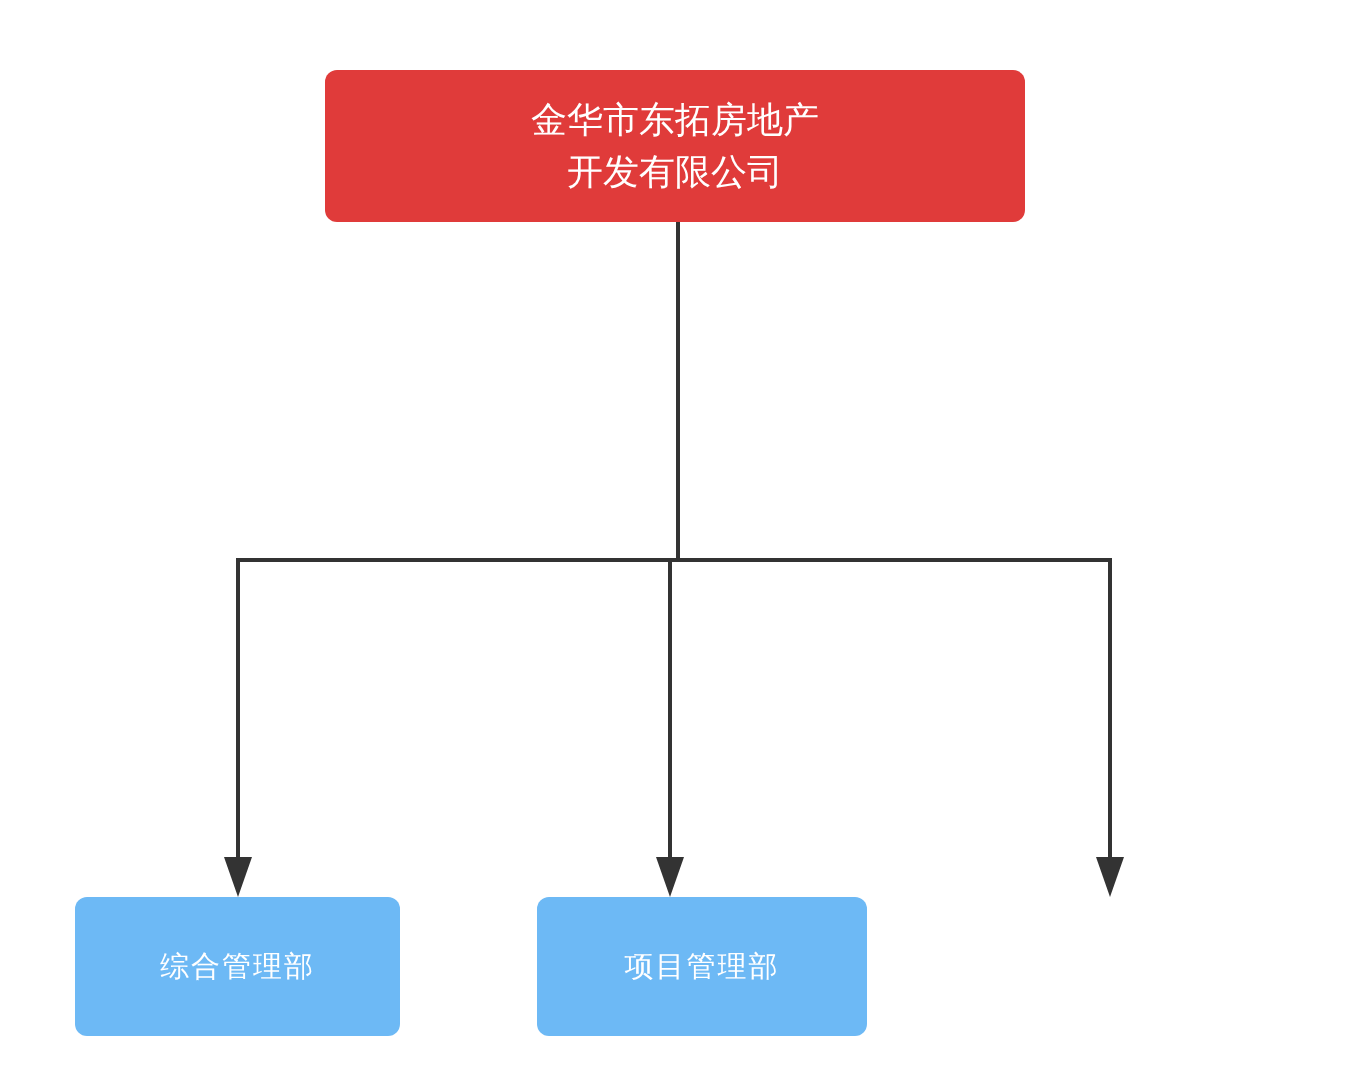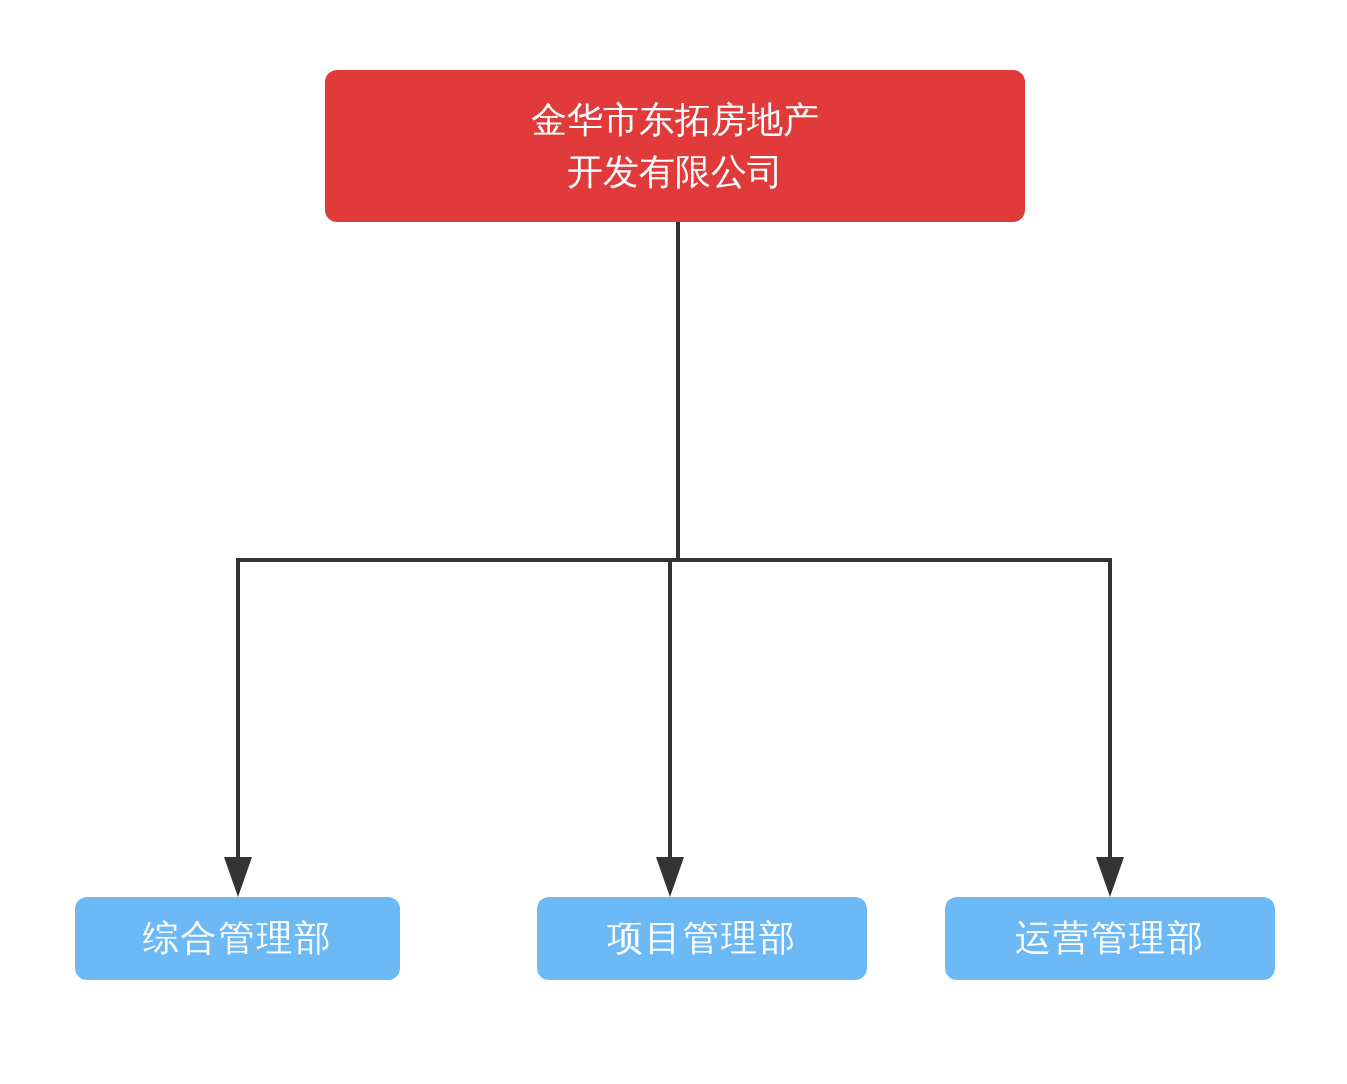--- a/index.html
+++ b/index.html
@@ -38,23 +38,23 @@
     width: 700px;
     height: 152px;
     background: var(--root-color, #e03b3a);
     font-size: 36px;
     line-height: 1.45;
     font-weight: 500;
     white-space: pre-line;
   }
   .node-child {
     top: 897px;
-    height: 83px;
+    height: 139px;
     background: var(--child-color, #6db9f5);
-    font-size: 36px;
+    font-size: 29px;
     font-weight: 500;
     letter-spacing: 2px;
   }
   .node-child-1 { left: 75px;  width: 325px; }
   .node-child-2 { left: 505px; width: 330px; margin-left: 32px; }
   .node-child-3 { left: 945px; width: 330px; }
   .connector-line {
     stroke: var(--connector-color, #333333);
     stroke-width: 4;
     fill: none;
@@ -91,17 +91,14 @@
   </div>
 
   <div class="node node-child node-child-1">
     <span>综合管理部</span>
   </div>
 
   <div class="node node-child node-child-2">
     <span>项目管理部</span>
   </div>
 
-  <div class="node node-child node-child-3">
-    <span>运营管理部</span>
-  </div>
 
 </div>
 
 </body></html>

